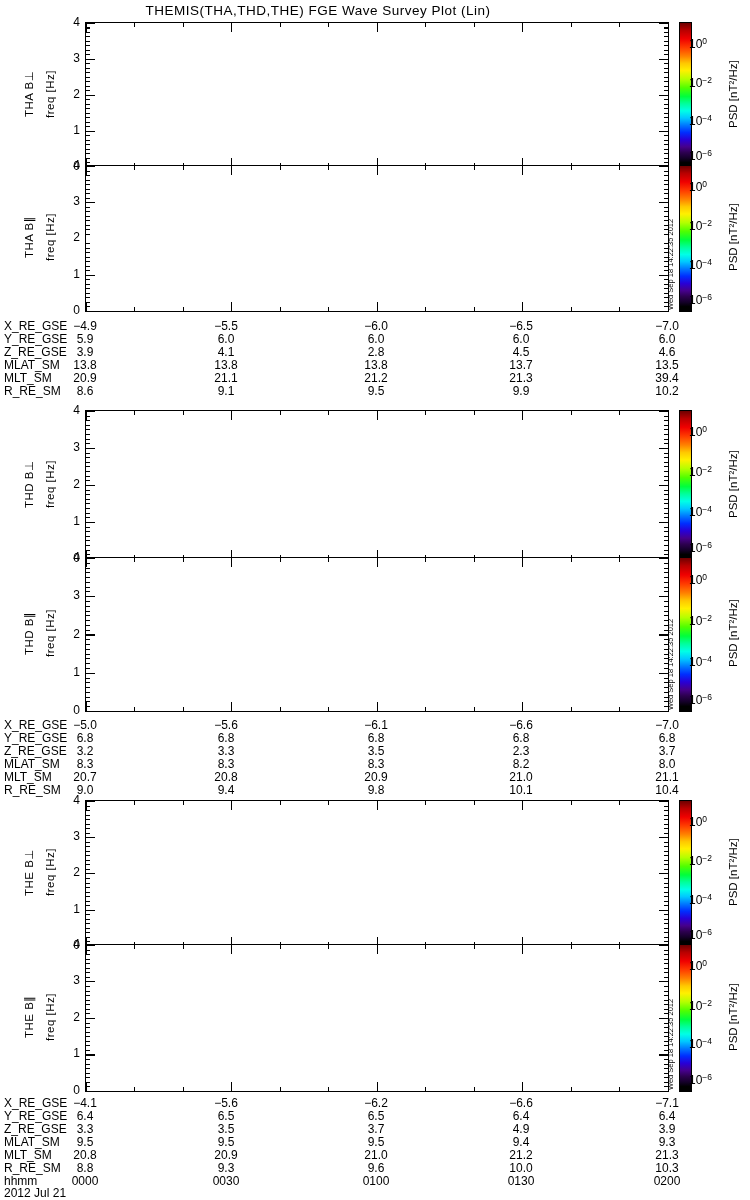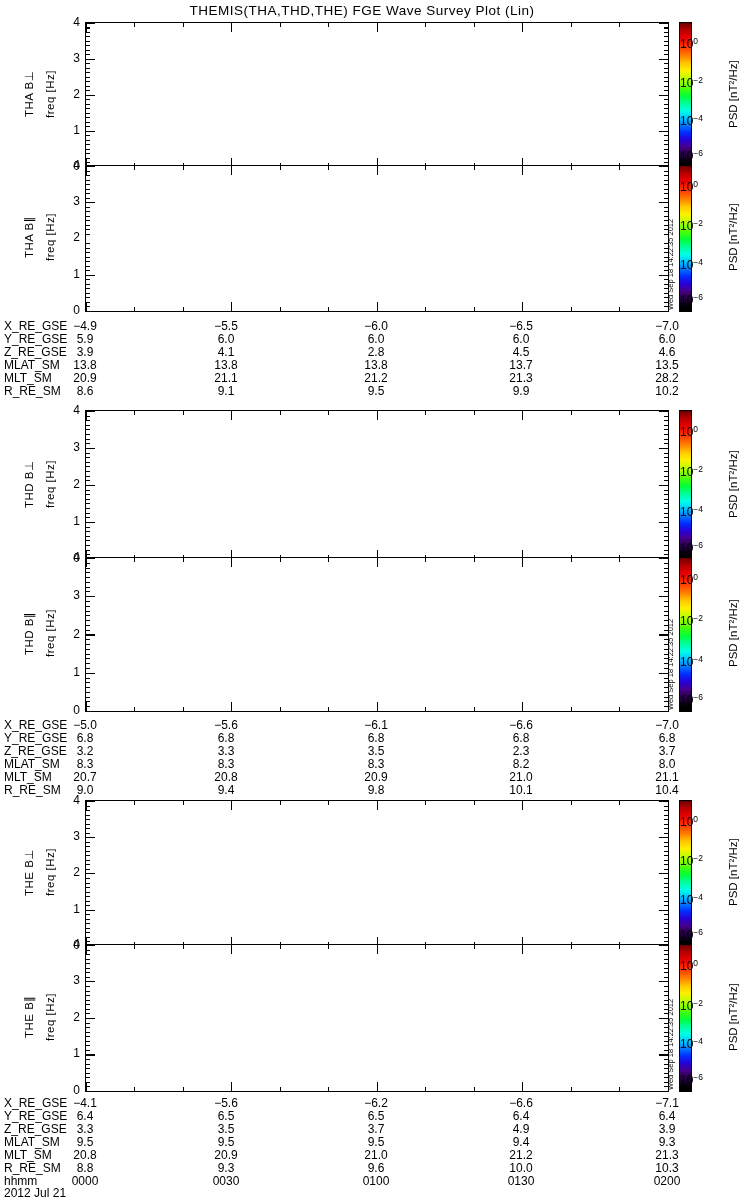--- a/index.html
+++ b/index.html
@@ -3,21 +3,21 @@
 <meta charset="utf-8">
 <style>
   html,body{margin:0;padding:0;}
   body{
     width:750px;height:1200px;position:relative;background:#fff;color:#000;
     font-family:"Liberation Sans","DejaVu Sans",sans-serif;
     -webkit-font-smoothing:none;
   }
   .title{
     position:absolute;top:3px;left:0;width:636px;text-align:center;
-    font-size:13.5px;letter-spacing:0.5px;white-space:nowrap;margin-left:44px;
+    font-size:13.5px;letter-spacing:0.5px;white-space:nowrap;
   }
   
   .panel{
     position:absolute;left:85px;width:582px;border:1px solid #000;background-color:#fff;
     background-image:
       repeating-linear-gradient(to bottom,#000 0 1px,transparent 1px 3.125%),
       repeating-linear-gradient(to bottom,#000 0 1px,transparent 1px 25%),
       repeating-linear-gradient(to bottom,#000 0 1px,transparent 1px 3.125%),
       repeating-linear-gradient(to bottom,#000 0 1px,transparent 1px 25%),
       repeating-linear-gradient(to right,#000 0 1px,transparent 1px 8.3333%),
@@ -37,21 +37,21 @@
   }
   .cbwrap{position:absolute;left:679px;width:70px;}
   .cbar{
     position:absolute;left:0;top:0;width:11px;height:100%;border:1px solid #000;
     background:linear-gradient(to bottom,
       #6e0000 0%,#b80000 5%,#f00000 11%,#ff3c00 17%,#ff8200 23%,#ffc800 28%,
       #fff000 33%,#b4ff00 39%,#50ff00 45%,#00ff3c 51%,#00ff9b 56%,#00ffe6 61%,
       #00c8ff 66%,#0078ff 71%,#002eff 76%,#2800d7 81%,#46008c 86%,#2d0050 90%,
       #140028 94%,#000000 97%,#000000 100%);
   }
-  .cblab{position:absolute;left:1px;transform:translateY(-50%);font-size:12px;white-space:nowrap;text-align:right;}
+  .cblab{position:absolute;left:10px;transform:translateY(-50%);font-size:12px;white-space:nowrap;text-align:right;}
   .cblab sup{font-size:8.5px;vertical-align:4px;letter-spacing:0;}
   .cb0{top:14.5%}.cb1{top:41.5%}.cb2{top:68%}.cb3{top:92.5%}
   .psdlab{
     position:absolute;left:48px;top:0;height:100%;width:18px;
     writing-mode:vertical-rl;transform:rotate(180deg);text-align:center;
     font-size:11.5px;white-space:nowrap;
   }
   .vdate{
     position:absolute;left:666px;width:12px;
     writing-mode:vertical-rl;transform:rotate(180deg);text-align:left;
@@ -138,21 +138,21 @@
     <span class="ev ev2">13.8</span>
     <span class="ev ev3">13.7</span>
     <span class="ev ev4">13.5</span>
   </div>
   <div class="eph-row">
     <span class="elab">MLT_SM</span>
     <span class="ev ev0">20.9</span>
     <span class="ev ev1">21.1</span>
     <span class="ev ev2">21.2</span>
     <span class="ev ev3">21.3</span>
-    <span class="ev ev4">28.2</span>
+    <span class="ev ev4">39.4</span>
   </div>
   <div class="eph-row">
     <span class="elab">R_RE_SM</span>
     <span class="ev ev0">8.6</span>
     <span class="ev ev1">9.1</span>
     <span class="ev ev2">9.5</span>
     <span class="ev ev3">9.9</span>
     <span class="ev ev4">10.2</span>
   </div>
 </div>

